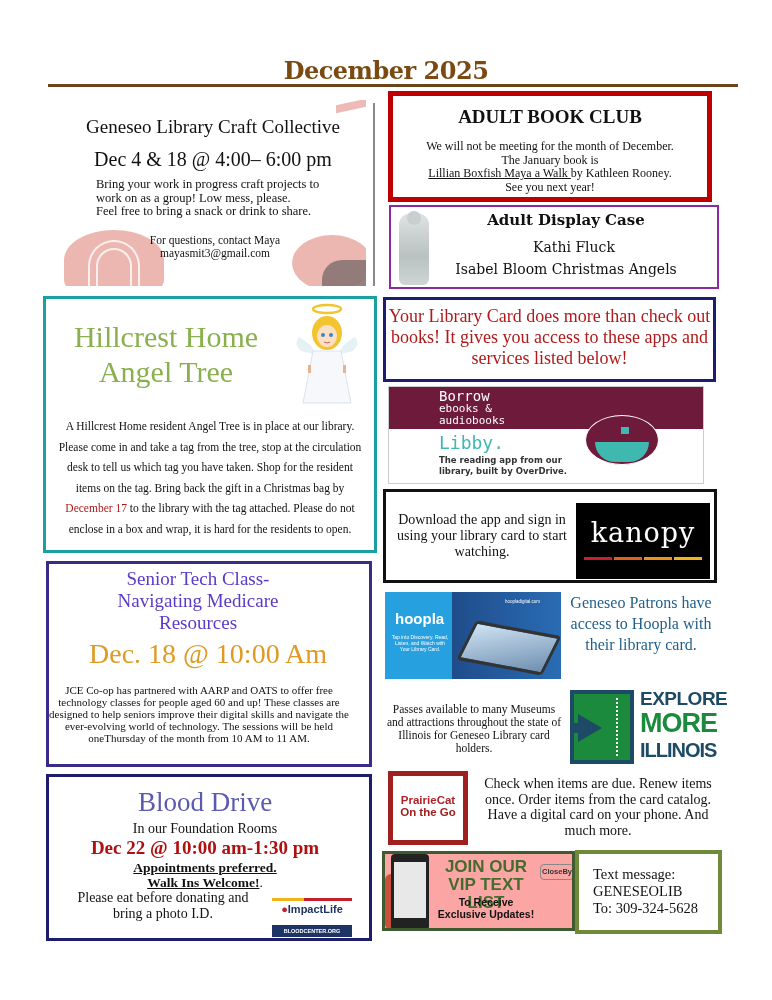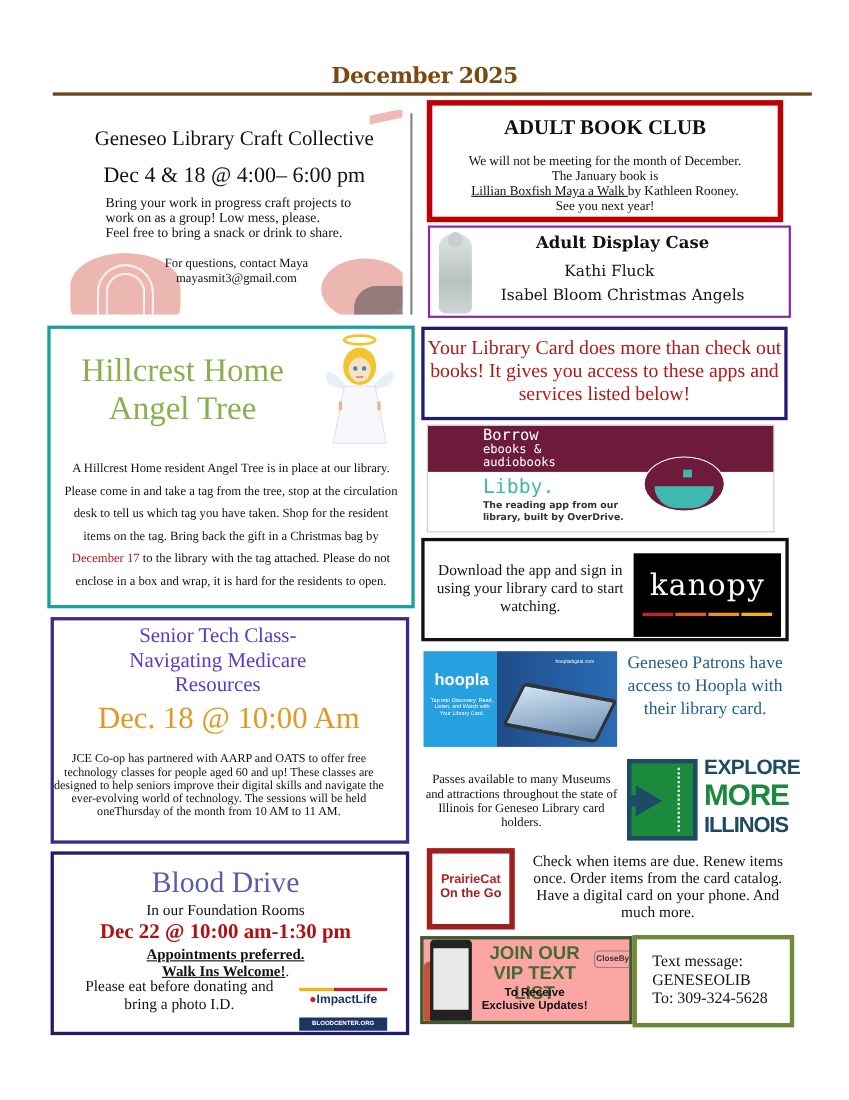--- a/index.html
+++ b/index.html
@@ -2,21 +2,21 @@
 <html><head>
 <meta charset="utf-8">
 <style>
   * { box-sizing: border-box; margin: 0; padding: 0; }
   html, body { width: 772px; height: 1000px; background: #ffffff; overflow: hidden; }
   body { position: relative; font-family: "Liberation Serif", serif; color: #111; }
   .abs { position: absolute; }
   .center { text-align: center; }
 
   
-  #page-title { left: 0; top: 56px; width: 772px; text-align: center; font-family: "DejaVu Serif", serif; font-weight: bold; font-size: 20px; color: #7a4a12; letter-spacing: -0.5px; }
+  #page-title { left: 0; top: 56px; width: 772px; text-align: center; font-family: "DejaVu Serif", serif; font-weight: bold; font-size: 24px; color: #7a4a12; letter-spacing: -0.5px; }
   #header-rule { left: 48px; top: 84px; width: 690px; height: 3px; background: #6b4417; }
 
   
   #craft { left: 60px; top: 100px; width: 306px; height: 186px; background: #fff; overflow: hidden; }
   #craft .blob1 { left: 4px; top: 130px; width: 100px; height: 60px; background: #e9a9a3; border-radius: 50% 50% 10px 10px; opacity: .85; }
   #craft .arc { left: 28px; top: 140px; width: 52px; height: 46px; border: 2px solid #fff; border-bottom: none; border-radius: 26px 26px 0 0; opacity: .8; }
   #craft .arc2 { left: 36px; top: 148px; width: 36px; height: 38px; border: 2px solid #fff; border-bottom: none; border-radius: 18px 18px 0 0; opacity: .8; }
   #craft .blob2 { left: 232px; top: 135px; width: 80px; height: 56px; background: #e9a9a3; border-radius: 50%; opacity: .85; }
   #craft .blob3 { left: 262px; top: 160px; width: 50px; height: 30px; background: #8a7474; border-radius: 20px 0 0 0; opacity: .9; }
   #craft .corner { left: 276px; top: 2px; width: 30px; height: 8px; background: #e9a9a3; transform: skewY(-12deg); opacity:.8; }
@@ -30,21 +30,21 @@
   #bookclub { left: 388px; top: 91px; width: 324px; height: 111px; border: 5px solid #c00000; }
   #bookclub-title { left: 0; top: 10px; width: 314px; font-size: 19px; font-weight: bold; }
   #bookclub-body { left: 0; top: 44px; width: 314px; font-size: 12px; line-height: 13.5px; }
   #bookclub-body u { text-decoration: underline; }
 
   
   #display { left: 389px; top: 205px; width: 330px; height: 84px; border: 2px solid #8a2aa0; }
   #display-angel { left: 8px; top: 6px; width: 30px; height: 72px; background: linear-gradient(180deg,#dfe3e3,#b9c1c1 60%,#cfd5d5); border-radius: 12px 12px 6px 6px; }
   #display-angel::before { content: ""; position: absolute; left: 8px; top: -2px; width: 14px; height: 14px; border-radius: 50%; background: #c8cfcf; }
   #display-title { left: 40px; top: 4px; width: 270px; font-family: "DejaVu Serif", serif; font-weight: bold; font-size: 15px; }
-  #display-line1 { left: 28px; top: 32px; width: 270px; font-family: "DejaVu Serif", serif; font-size: 14px; }
+  #display-line1 { left: 48px; top: 32px; width: 270px; font-family: "DejaVu Serif", serif; font-size: 14px; }
   #display-line2 { left: 40px; top: 54px; width: 270px; font-family: "DejaVu Serif", serif; font-size: 14px; }
 
   
   #angeltree { left: 43px; top: 296px; width: 334px; height: 257px; border: 3px solid #1aa0a0; }
   #angeltree-title { left: 10px; top: 20px; width: 220px; font-size: 30px; line-height: 35px; color: #8ab04e; text-align: center; }
   #angeltree-angel { left: 245px; top: 4px; width: 72px; height: 105px; }
   #angeltree-body { left: 12px; top: 117px; width: 304px; font-size: 11.5px; line-height: 20.5px; text-align: center; }
   .red { color: #b01818; }
 
   

